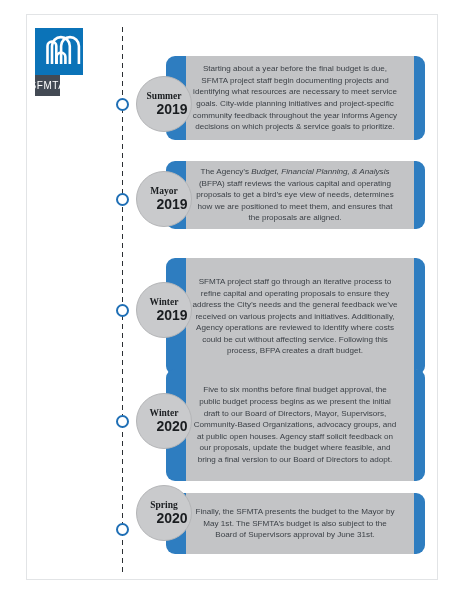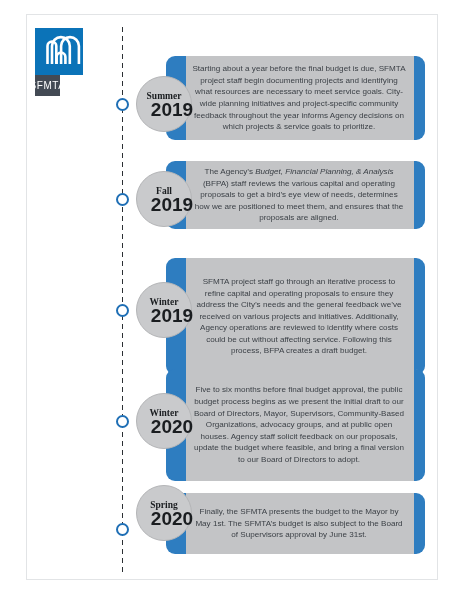--- a/index.html
+++ b/index.html
@@ -98,21 +98,21 @@
     z-index: 2;
     display: flex;
     align-items: center;
     justify-content: center;
   }
   .card-text {
     color: #3a3f45;
     font-size: 8.1px;
     line-height: 11.6px;
     text-align: center;
-    padding: 6px 8px 6px 6px;
+    padding: 6px 16px 6px 6px;
     margin: 0;
   }
   .card-text em { font-style: italic; }
 
   .badge {
     position: absolute;
     left: 109px;
     width: 56px;
     height: 56px;
     border-radius: 50%;
@@ -126,21 +126,21 @@
     justify-content: center;
     color: #1a1d20;
   }
   .badge-season {
     font-size: 9.5px;
     font-weight: bold;
     line-height: 11px;
     font-family: Liberation Serif, serif;
   }
   .badge-year {
-    font-size: 19px;
+    font-size: 14px;
     font-weight: bold;
     line-height: 15px;
     margin-left: 16px;
   }
 </style>
 </head>
 <body>
 
 <div id="page">
 
@@ -170,21 +170,21 @@
       <span class="badge-year">2019</span>
     </div>
   </div>
 
   <div class="milestone">
     <div class="axis-dot" style="top:178px"></div>
     <div class="card" style="top:146px;height:68px">
       <p class="card-text">The Agency’s <em>Budget, Financial Planning, &amp; Analysis</em> (BFPA) staff reviews the various capital and operating proposals to get a bird’s eye view of needs, determines how we are positioned to meet them, and ensures that the proposals are aligned.</p>
     </div>
     <div class="badge" style="top:156px">
-      <span class="badge-season">Fall</span>
+      <span class="badge-season">Mayor</span>
       <span class="badge-year">2019</span>
     </div>
   </div>
 
   <div class="milestone">
     <div class="axis-dot" style="top:289px"></div>
     <div class="card" style="top:243px;height:117px">
       <p class="card-text">SFMTA project staff go through an iterative process to refine capital and operating proposals to ensure they address the City’s needs and the general feedback we’ve received on various projects and initiatives. Additionally, Agency operations are reviewed to identify where costs could be cut without affecting service. Following this process, BFPA creates a draft budget.</p>
     </div>
     <div class="badge" style="top:267px">

